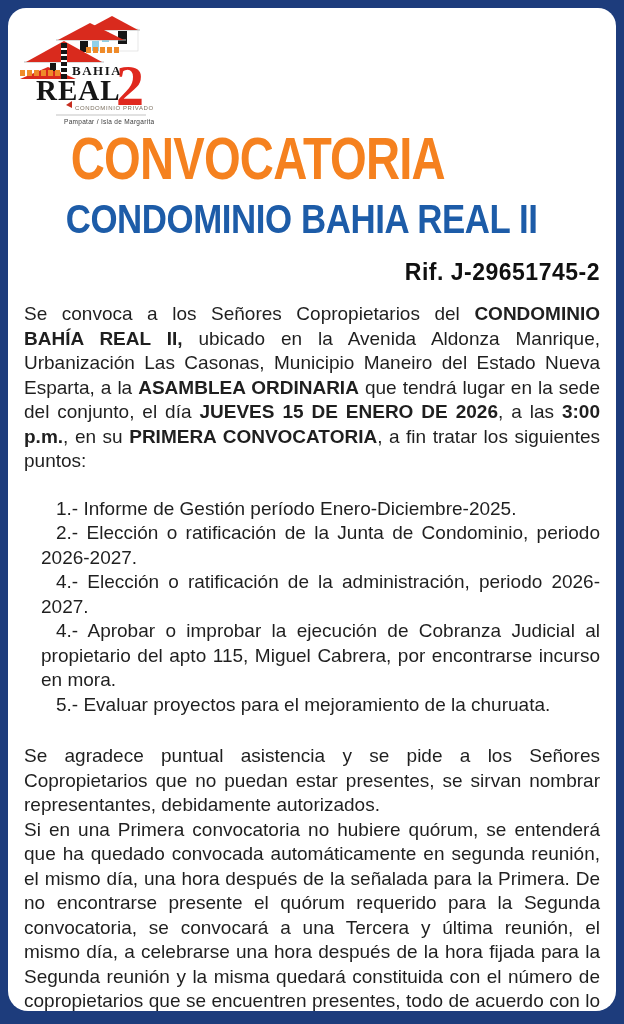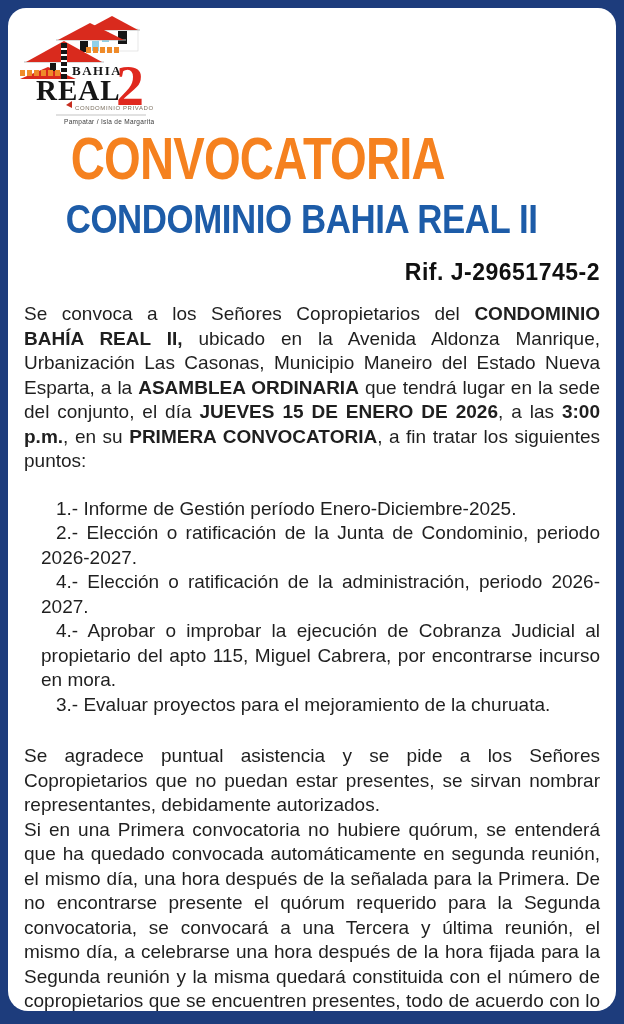--- a/index.html
+++ b/index.html
@@ -115,19 +115,19 @@
 
   <div class="rif-row">Rif. J-29651745-2</div>
 
   <p class="body-text intro"><span>Se convoca a los Señores Copropietarios del </span><b>CONDOMINIO BAHÍA REAL II,</b><span> ubicado en la Avenida Aldonza Manrique, Urbanización Las Casonas, Municipio Maneiro del Estado Nueva Esparta, a la </span><b>ASAMBLEA ORDINARIA</b><span> que tendrá lugar en la sede del conjunto, el día </span><b>JUEVES 15 DE ENERO DE 2026</b><span>, a las </span><b>3:00 p.m.</b><span>, en su </span><b>PRIMERA CONVOCATORIA</b><span>, a fin tratar los siguientes puntos:</span></p>
 
   <div class="agenda">
     <p class="body-text agenda-item">1.- Informe de Gestión período Enero-Diciembre-2025.</p>
     <p class="body-text agenda-item">2.- Elección o ratificación de la Junta de Condominio, periodo 2026-2027.</p>
     <p class="body-text agenda-item">4.- Elección o ratificación de la administración, periodo 2026-2027.</p>
     <p class="body-text agenda-item">4.- Aprobar o improbar la ejecución de Cobranza Judicial al propietario del apto 115, Miguel Cabrera, por encontrarse incurso en mora.</p>
-    <p class="body-text agenda-item">3.- Evaluar proyectos para el mejoramiento de la churuata.</p>
+    <p class="body-text agenda-item">5.- Evaluar proyectos para el mejoramiento de la churuata.</p>
   </div>
 
   <p class="body-text closing-1">Se agradece puntual asistencia y se pide a los Señores Copropietarios que no puedan estar presentes, se sirvan nombrar representantes, debidamente autorizados.</p>
   <p class="body-text closing-2">Si en una Primera convocatoria no hubiere quórum, se entenderá que ha quedado convocada automáticamente en segunda reunión, el mismo día, una hora después de la señalada para la Primera. De no encontrarse presente el quórum requerido para la Segunda convocatoria, se convocará a una Tercera y última reunión, el mismo día, a celebrarse una hora después de la hora fijada para la Segunda reunión y la misma quedará constituida con el número de copropietarios que se encuentren presentes, todo de acuerdo con lo establecido en la Ley de Propiedad Horizontal..</p>
 
 </div>
 
 </body></html>

